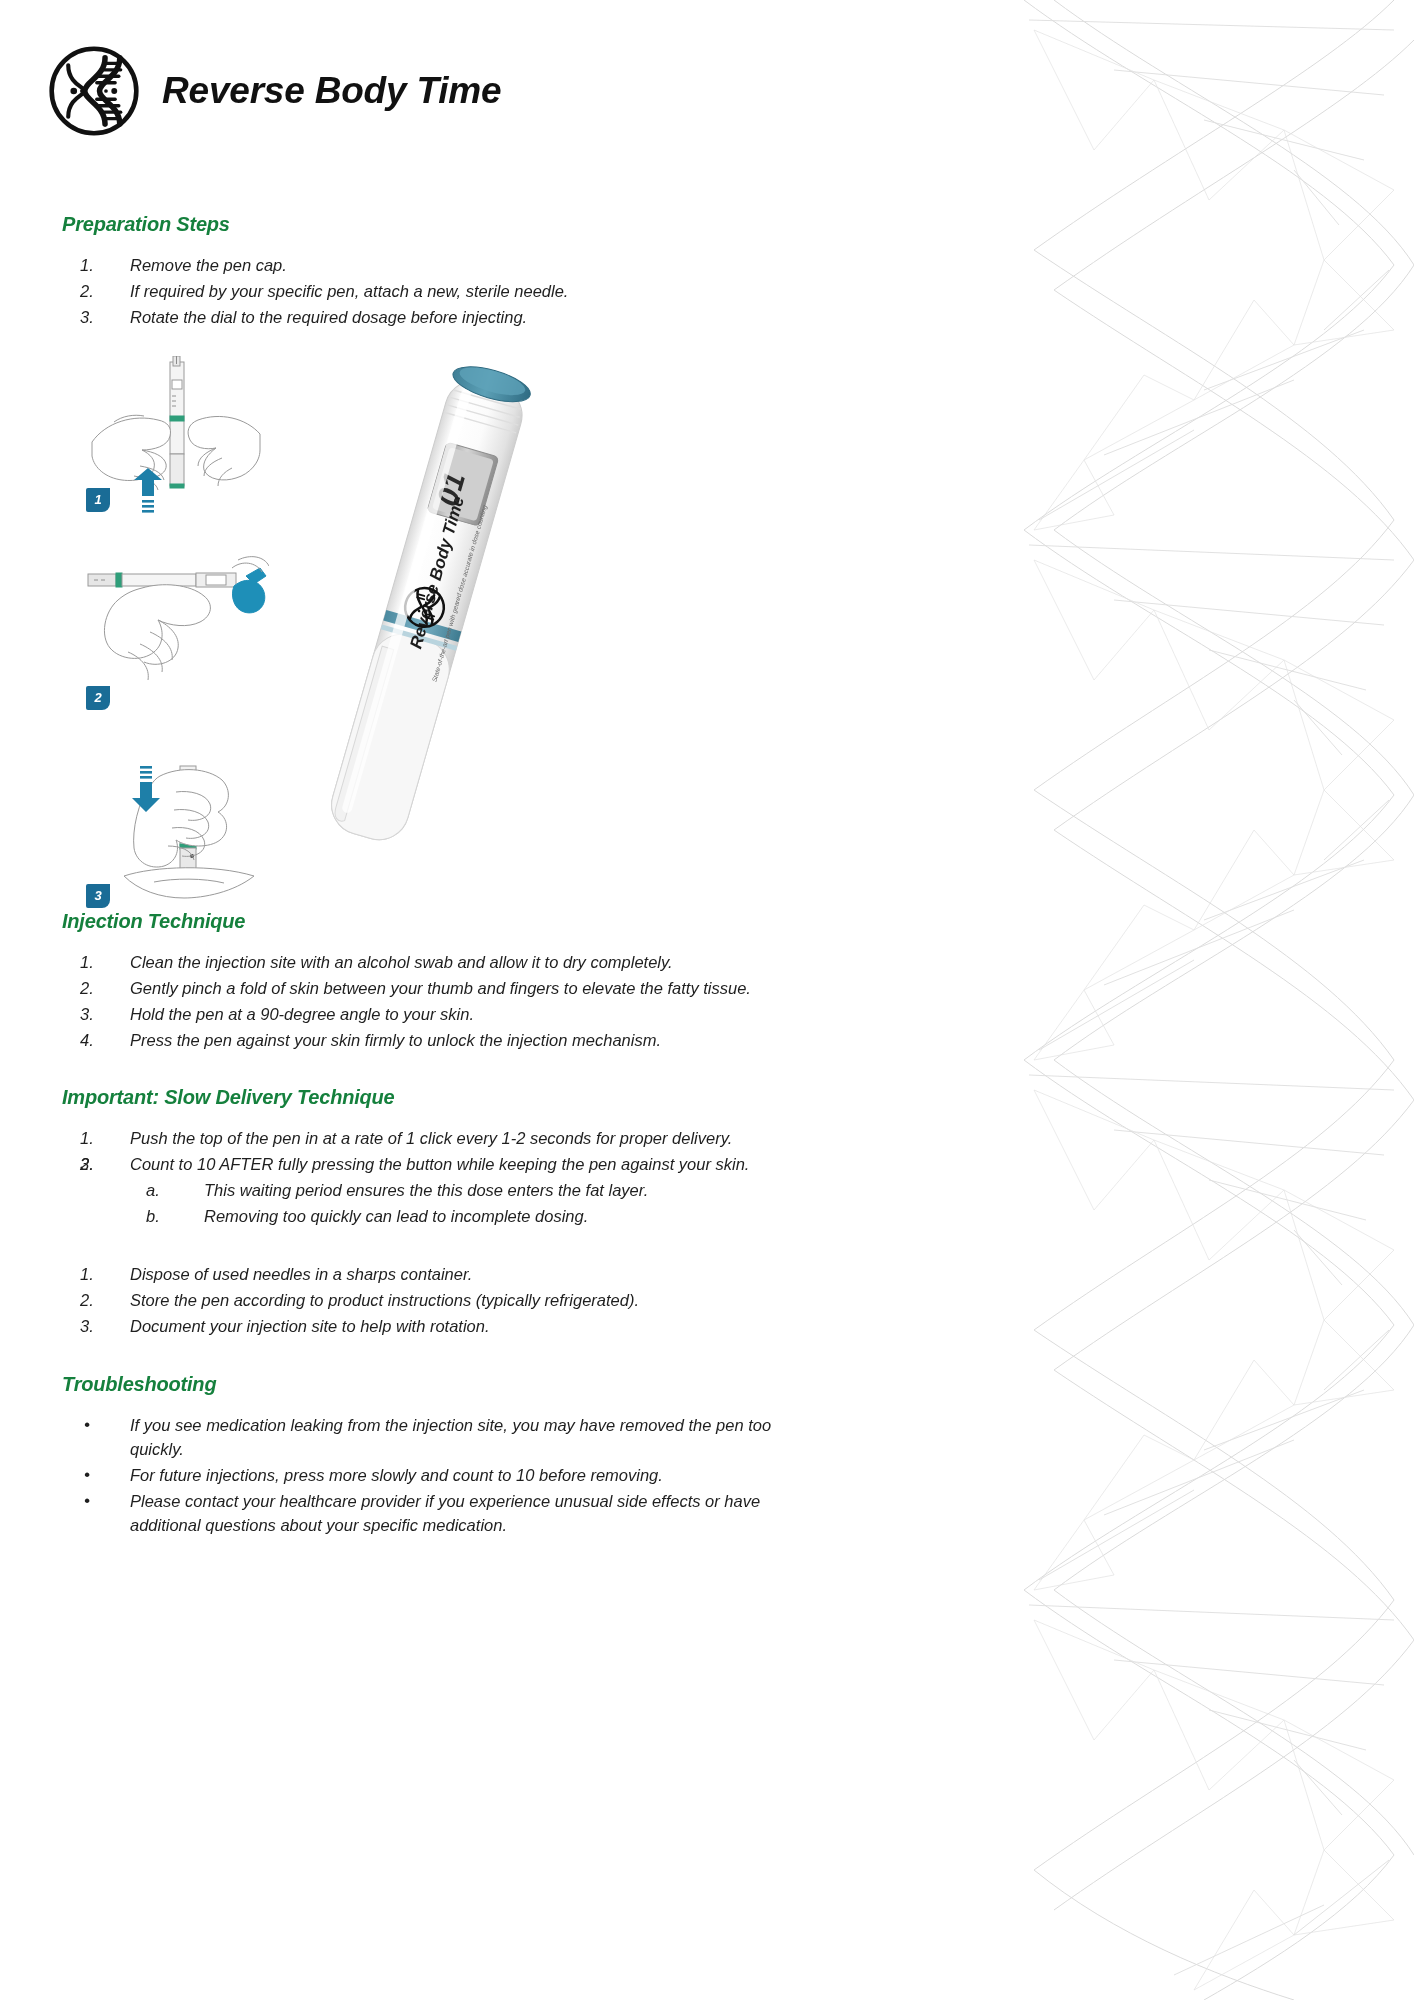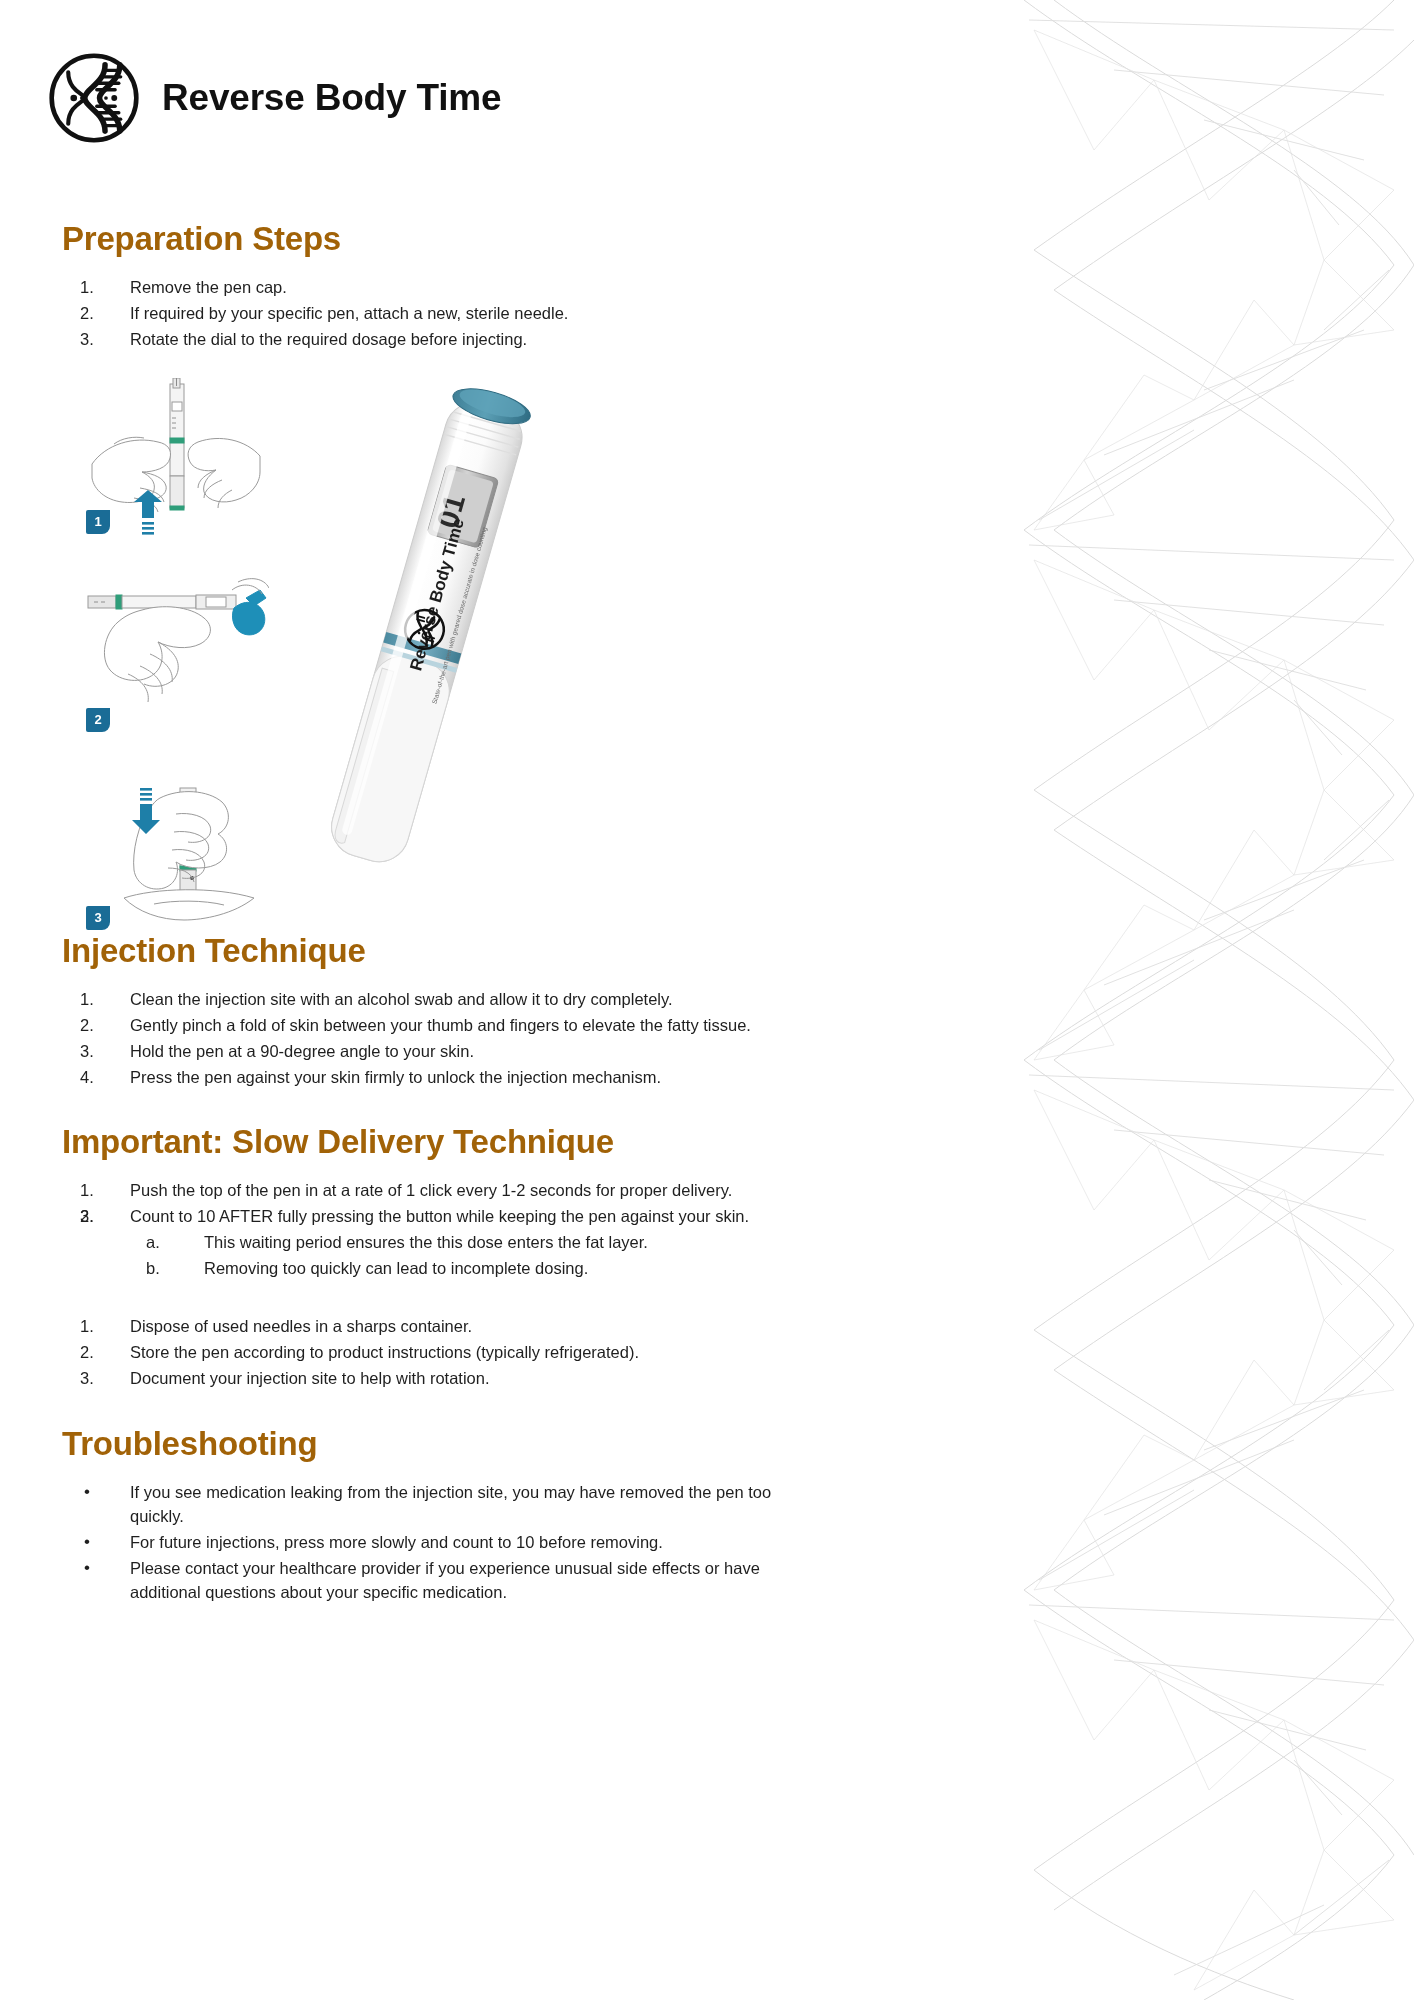--- a/index.html
+++ b/index.html
@@ -15,32 +15,32 @@
   
   .dna-watermark{
     position:absolute;
     top:0; right:0;
     width:420px; height:2000px;
     opacity:.85;
     pointer-events:none;
   }
 
   
-  .page{ position:relative; width:1060px; padding:8px 0 0 0; }
+  .page{ position:relative; width:1060px; padding:1px 0 0 0;font-style:italic; }
 
   
   .header{ display:flex; align-items:center; gap:22px; padding:44px 0 0 48px; }
   .logo-mark{ width:92px; height:92px; flex:0 0 92px; }
   .brand-title{
     font-size:37px; font-weight:bold; letter-spacing:-.2px; color:#111;
   }
 
   
   h2.section-title{
-    font-size:33px; font-weight:bold; color:#a16207; letter-spacing:-.2px;
+    font-size:20px; font-weight:bold; color:#15803d; letter-spacing:-.2px;
   }
 
   .content{ padding-left:62px; padding-right:280px; }
 
   
   ol.numlist, ul.bullist{ margin:18px 0 0 0; padding:0; list-style:none; }
   ol.numlist > li, ul.bullist > li{
     position:relative;
     font-size:16.5px;
     line-height:1.45;

